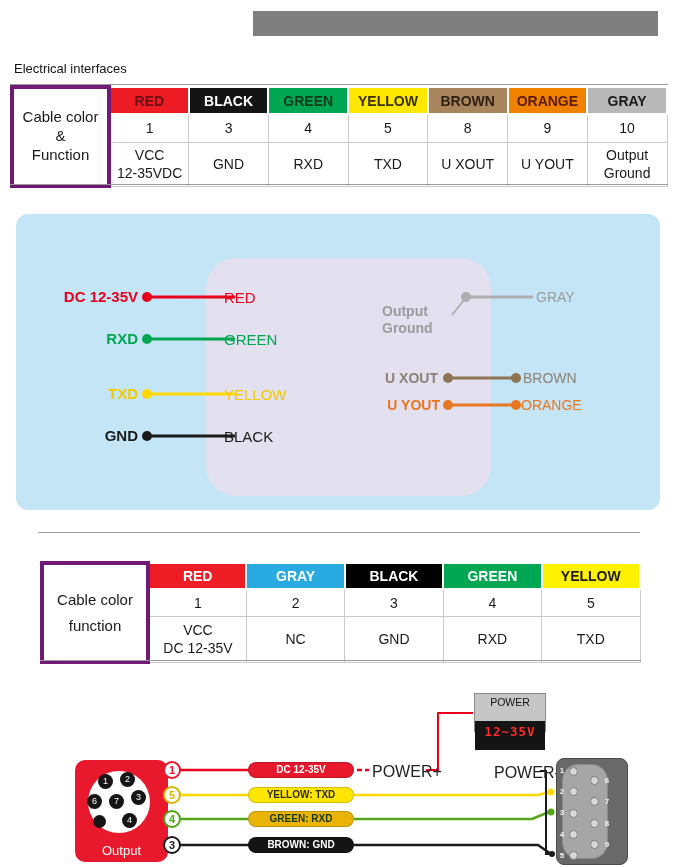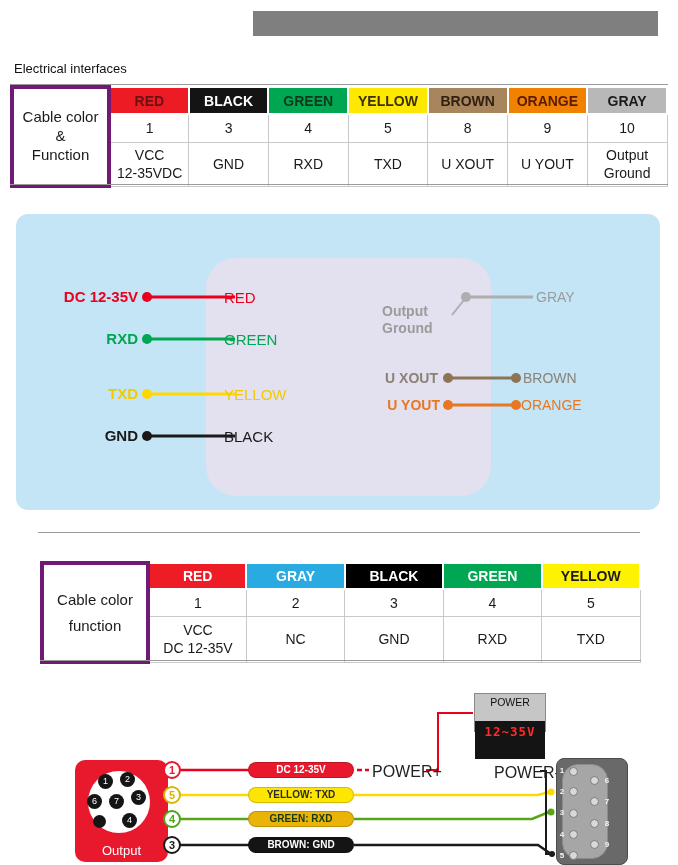--- a/index.html
+++ b/index.html
@@ -26,21 +26,21 @@
   .d1-body{position:absolute;left:190px;top:44px;width:285px;height:238px;border-radius:30px;}
   .d1 svg,.d2 svg{position:absolute;left:0;top:0;}
   .dlbl{position:absolute;font-size:14px;white-space:pre-line;line-height:1.2;}
   .dlbl.big{font-size:15px;}
   .bold{font-weight:bold;}
 
   
   .d2{position:absolute;left:0;top:688px;width:678px;height:177px;}
   .pmeter{position:absolute;left:474px;top:5px;width:72px;height:39px;border:1px solid #8a8a8a;box-sizing:border-box;}
   .pmeter .ph{height:27px;background:#c6c6c6;font-size:10.5px;text-align:center;line-height:16px;color:#111;}
-  .pmeter .pv{height:38px;background:#141414;font-family:"DejaVu Sans Mono",monospace;font-weight:bold;font-size:12.5px;text-align:center;line-height:21px;letter-spacing:1px;}
+  .pmeter .pv{height:29px;background:#141414;font-family:"DejaVu Sans Mono",monospace;font-weight:bold;font-size:12.5px;text-align:center;line-height:21px;letter-spacing:1px;}
   .sensor{position:absolute;left:75px;top:72px;width:93px;height:102px;border-radius:10px;}
   .sensor .face{position:absolute;left:13px;top:11px;width:62px;height:62px;background:#fff;border-radius:50%;}
   .spin{position:absolute;width:15px;height:15px;border-radius:50%;background:#151515;color:#fff;font-size:9px;text-align:center;line-height:15px;}
   .sdot{position:absolute;width:13px;height:13px;border-radius:50%;background:#151515;}
   .sensor .slabel{position:absolute;left:0;top:83px;width:100%;text-align:center;color:#fff;font-size:13px;}
   .badge{position:absolute;width:18px;height:18px;border-radius:50%;background:#fff;font-size:11px;font-weight:bold;text-align:center;line-height:14px;border:2px solid #333;box-sizing:border-box;}
   .pill{position:absolute;left:248px;width:106px;height:16px;border-radius:8px;font-size:10px;font-weight:bold;text-align:center;line-height:14px;border:1px solid rgba(0,0,0,0.18);box-sizing:border-box;}
   .ptext{position:absolute;font-size:16px;color:#222;}
   .db9{position:absolute;left:556px;top:70px;width:72px;height:107px;background:#696969;border:1px solid #4c4c4c;border-radius:8px;box-sizing:border-box;}
   .db9 .shell{position:absolute;left:5px;top:5px;width:46px;height:95px;background:#a6a6a6;border:1px solid #8a8a8a;border-radius:16px;box-sizing:border-box;}

